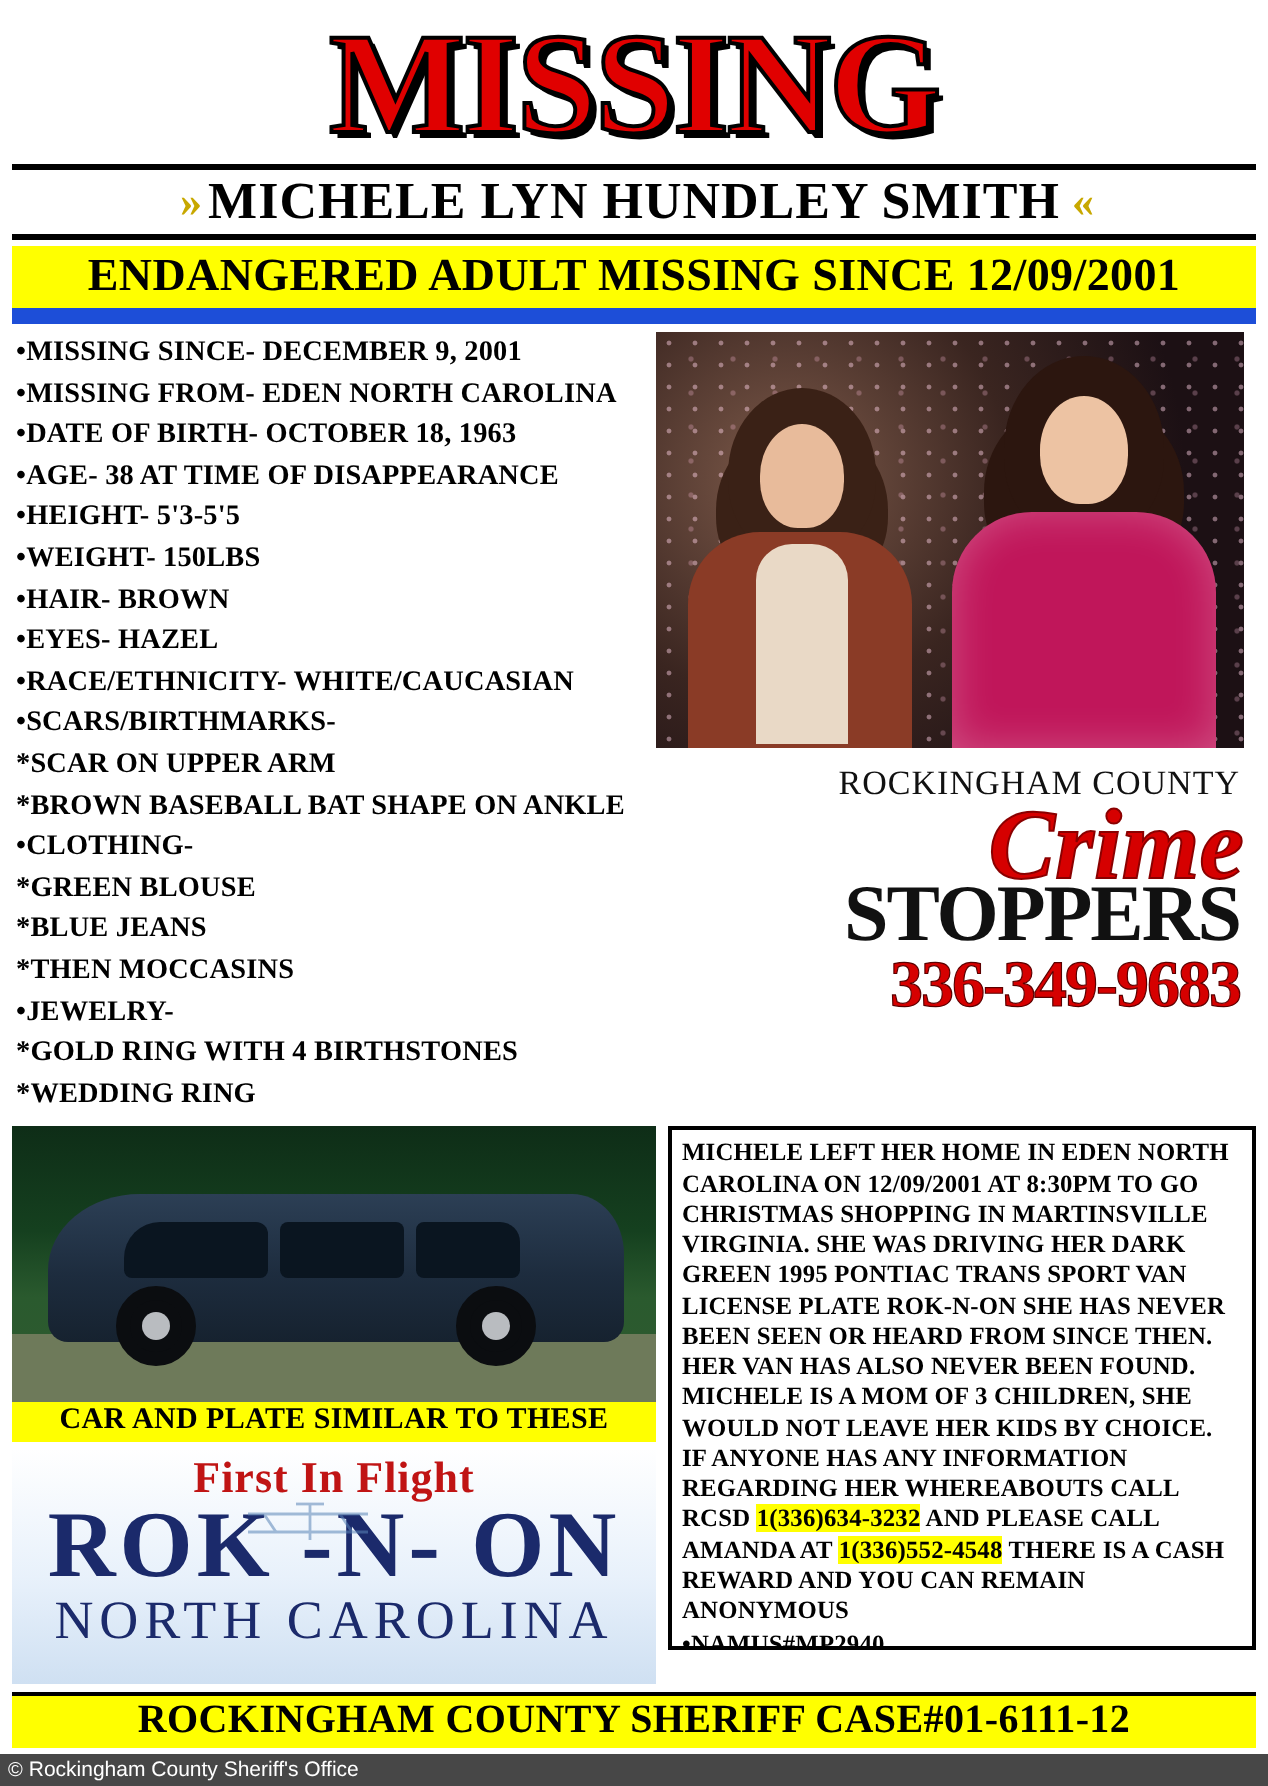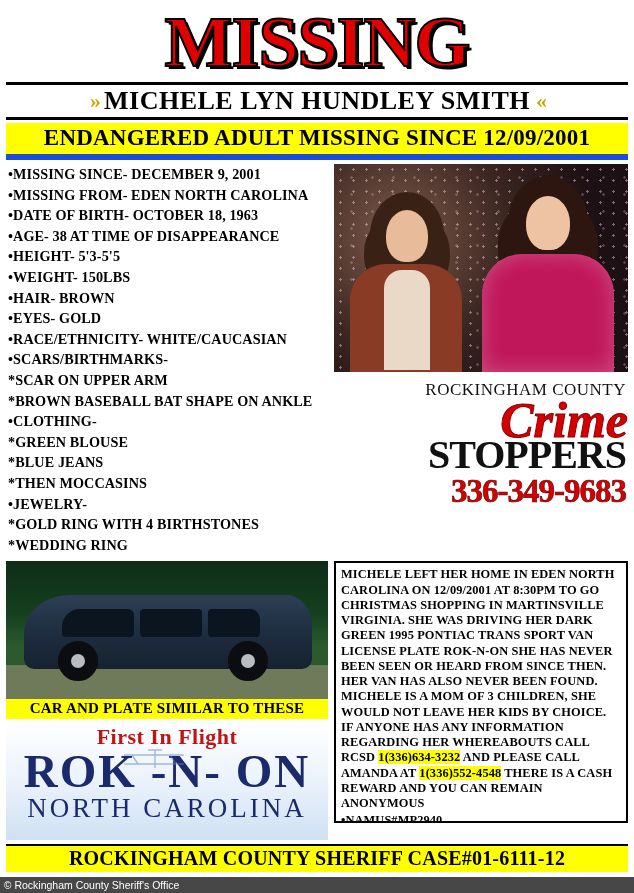--- a/index.html
+++ b/index.html
@@ -65,28 +65,28 @@
 
   
   .endangered {
     background: #ffff00;
     text-align: center;
     font-size: 23px;
     font-weight: bold;
     padding: 2px 0 3px 0;
     margin-top: 3px;
     letter-spacing: 0.2px;
-    border-bottom: 6px solid #1d4ed8;
+    border-bottom: 8px solid #1d4ed8;
   }
 
   
   .body-row {
     display: flex;
     margin-top: 4px;
-    gap: 6px;
+    gap: 0;
   }
   .left-col { width: 322px; }
   .right-col { width: 294px; }
 
   ul.details {
     list-style: none;
     margin: 0;
     padding: 0 0 0 2px;
     font-size: 14.2px;
     line-height: 1.45;
@@ -302,21 +302,21 @@
   <div class="body-row">
     <div class="left-col">
       <ul class="details">
         <li>•MISSING SINCE- DECEMBER 9, 2001</li>
         <li>•MISSING FROM- EDEN NORTH CAROLINA</li>
         <li>•DATE OF BIRTH- OCTOBER 18, 1963</li>
         <li>•AGE- 38 AT TIME OF DISAPPEARANCE</li>
         <li>•HEIGHT- 5'3-5'5</li>
         <li>•WEIGHT- 150LBS</li>
         <li>•HAIR- BROWN</li>
-        <li>•EYES- GOLD</li>
+        <li>•EYES- HAZEL</li>
         <li>•RACE/ETHNICITY- WHITE/CAUCASIAN</li>
         <li>•SCARS/BIRTHMARKS-</li>
         <li>*SCAR ON UPPER ARM</li>
         <li>*BROWN BASEBALL BAT SHAPE ON ANKLE</li>
         <li>•CLOTHING-</li>
         <li>*GREEN BLOUSE</li>
         <li>*BLUE JEANS</li>
         <li>*THEN MOCCASINS</li>
         <li>•JEWELRY-</li>
         <li>*GOLD RING WITH 4 BIRTHSTONES</li>

